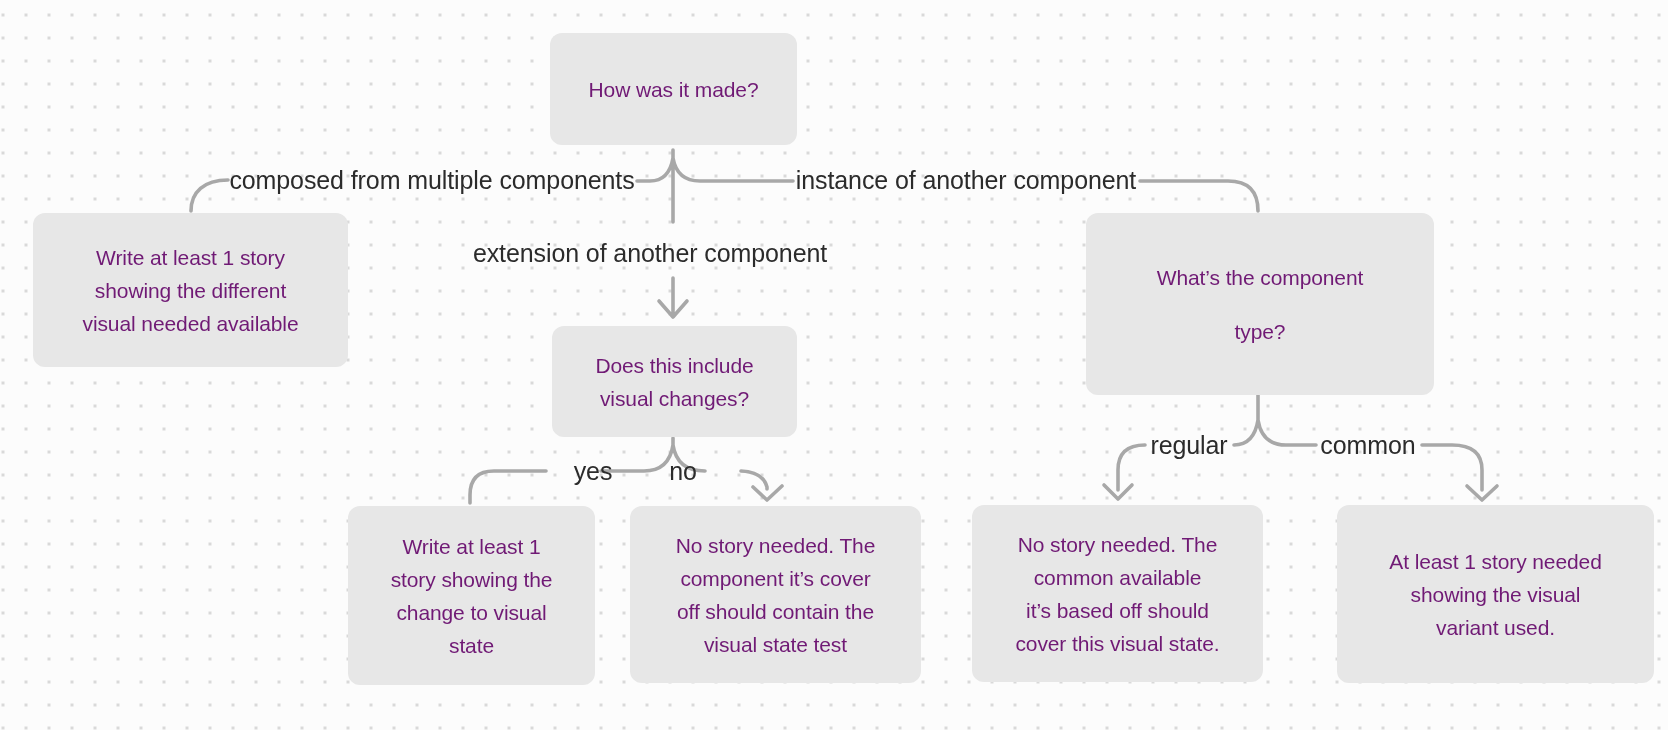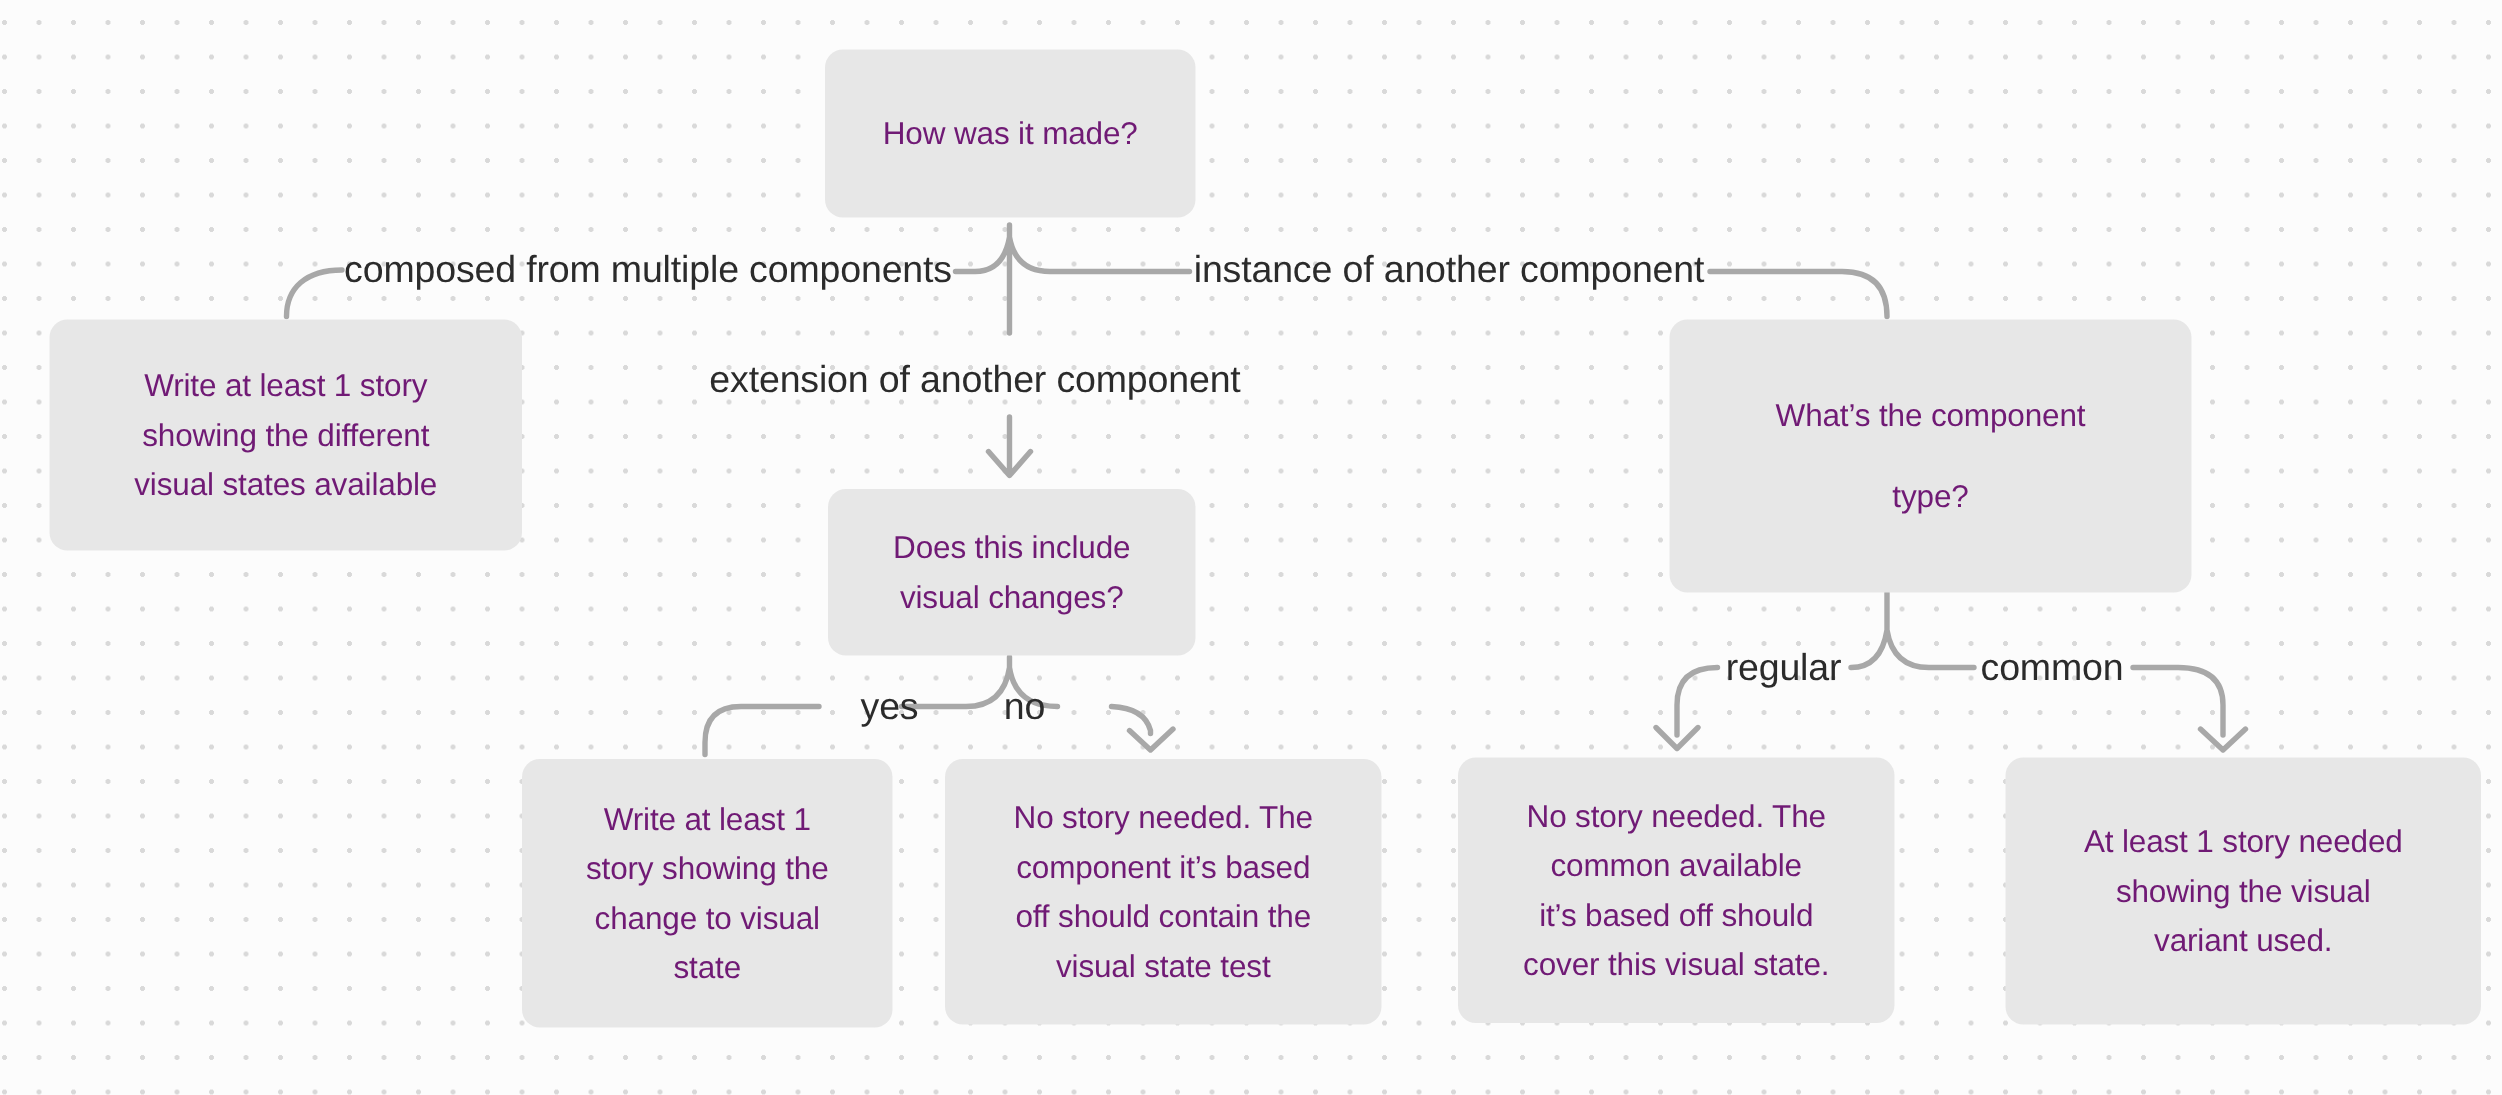--- a/index.html
+++ b/index.html
@@ -77,43 +77,43 @@
     <path d="M1422 445 H1452 Q1482 445 1482 470 V490 M1467 486 L1482 500 L1497 486"></path>
   </svg>
 
   <div class="node" style="left:550px; top:33px; width:247px; height:112px;">
     <span class="tline">How was it made?</span>
   </div>
 
   <div class="node" style="left:33px; top:213px; width:315px; height:154px;">
     <span class="tline">Write at least 1 story</span>
     <span class="tline">showing the different</span>
-    <span class="tline">visual states available</span>
+    <span class="tline">visual needed available</span>
   </div>
 
   <div class="node" style="left:552px; top:326px; width:245px; height:111px;">
     <span class="tline">Does this include</span>
     <span class="tline">visual changes?</span>
   </div>
 
-  <div class="node" style="left:1113px; top:213px; width:348px; height:182px;gap:21px;">
+  <div class="node" style="left:1086px; top:213px; width:348px; height:182px;gap:21px;">
     <span class="tline">What’s the component</span>
     <span class="tline">type?</span>
   </div>
 
   <div class="node" style="left:348px; top:506px; width:247px; height:179px;">
     <span class="tline">Write at least 1</span>
     <span class="tline">story showing the</span>
     <span class="tline">change to visual</span>
     <span class="tline">state</span>
   </div>
 
   <div class="node" style="left:630px; top:506px; width:291px; height:177px;">
     <span class="tline">No story needed. The</span>
-    <span class="tline">component it’s based</span>
+    <span class="tline">component it’s cover</span>
     <span class="tline">off should contain the</span>
     <span class="tline">visual state test</span>
   </div>
 
   <div class="node" style="left:972px; top:505px; width:291px; height:177px;">
     <span class="tline">No story needed. The</span>
     <span class="tline">common available</span>
     <span class="tline">it’s based off should</span>
     <span class="tline">cover this visual state.</span>
   </div>

